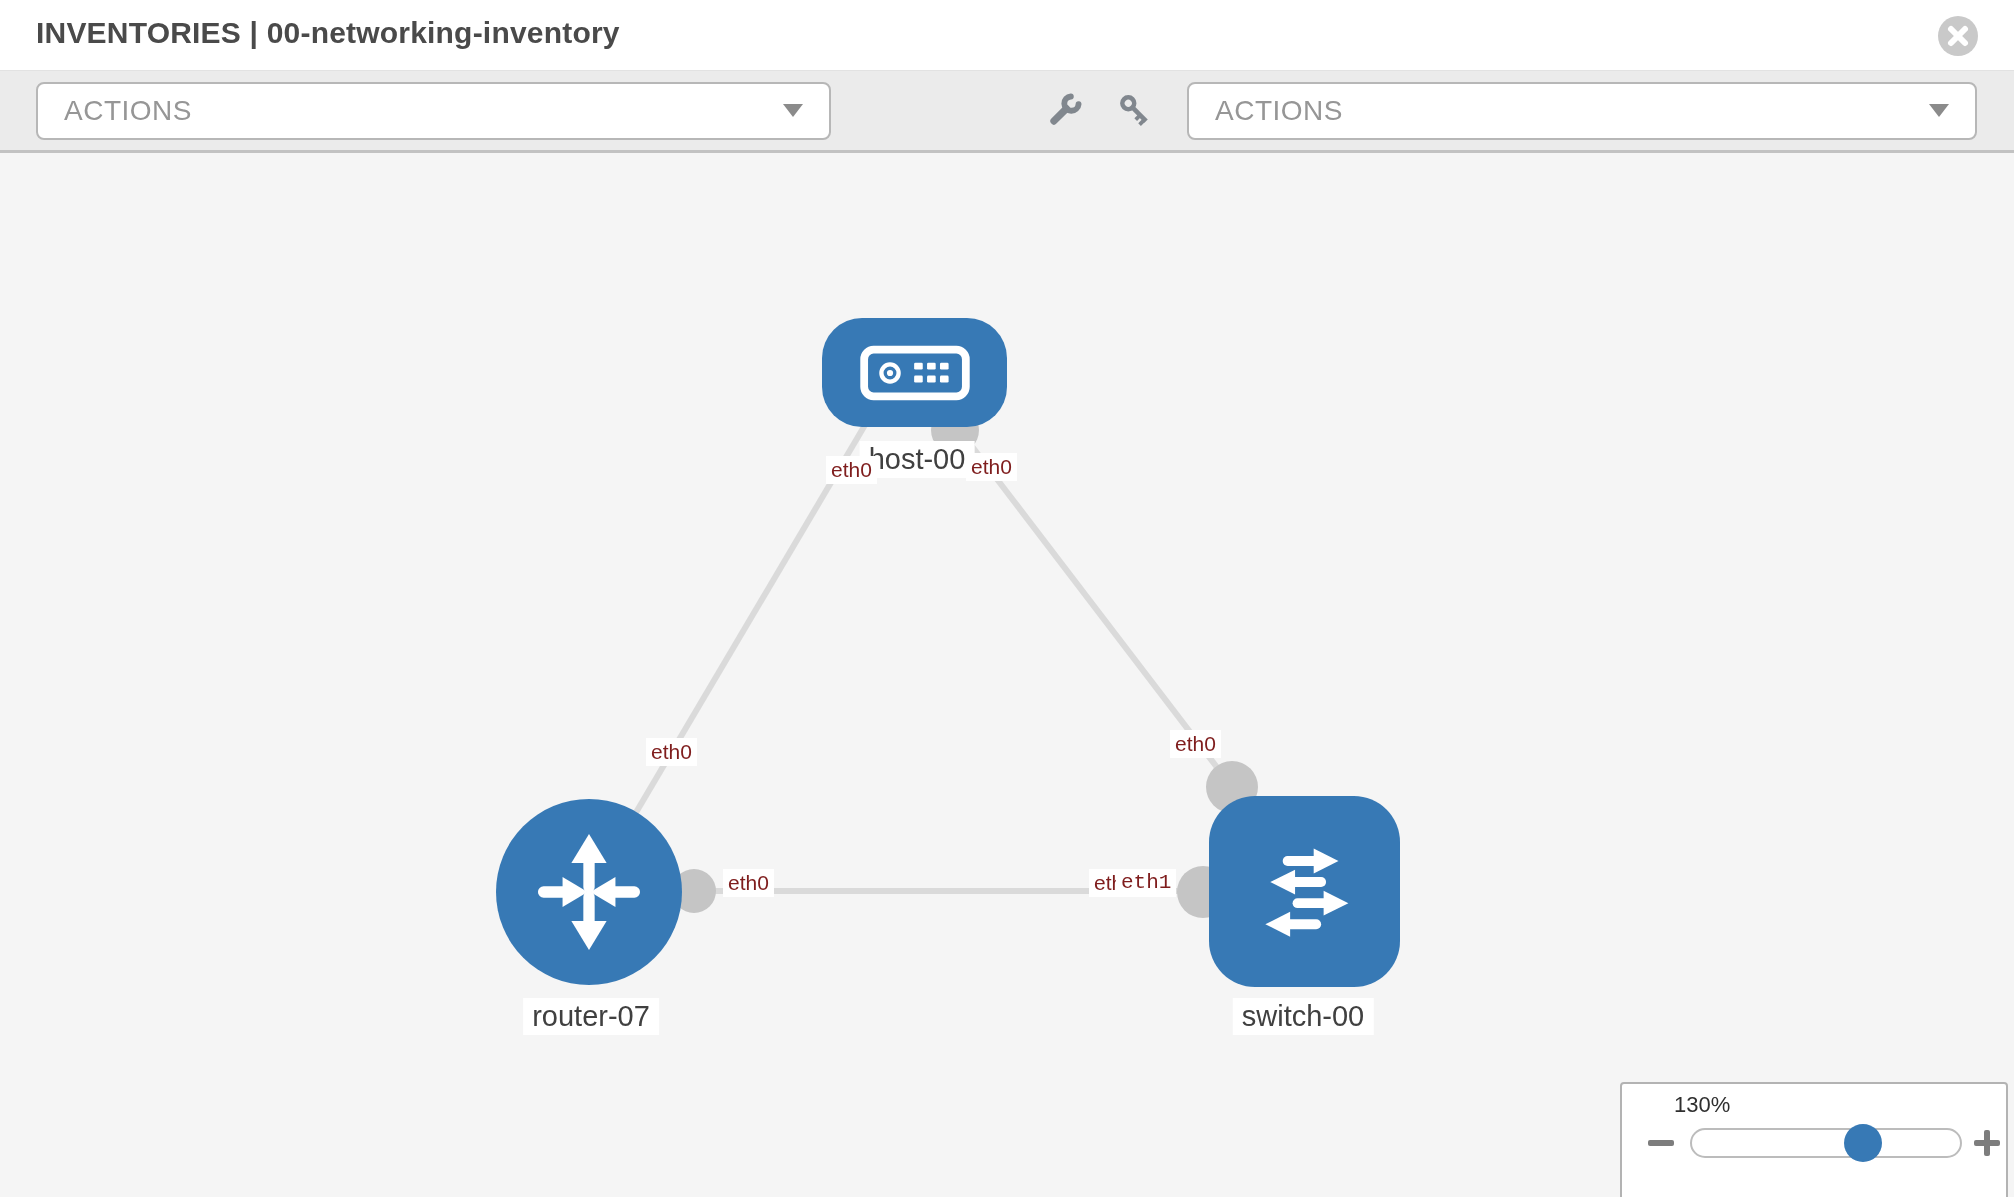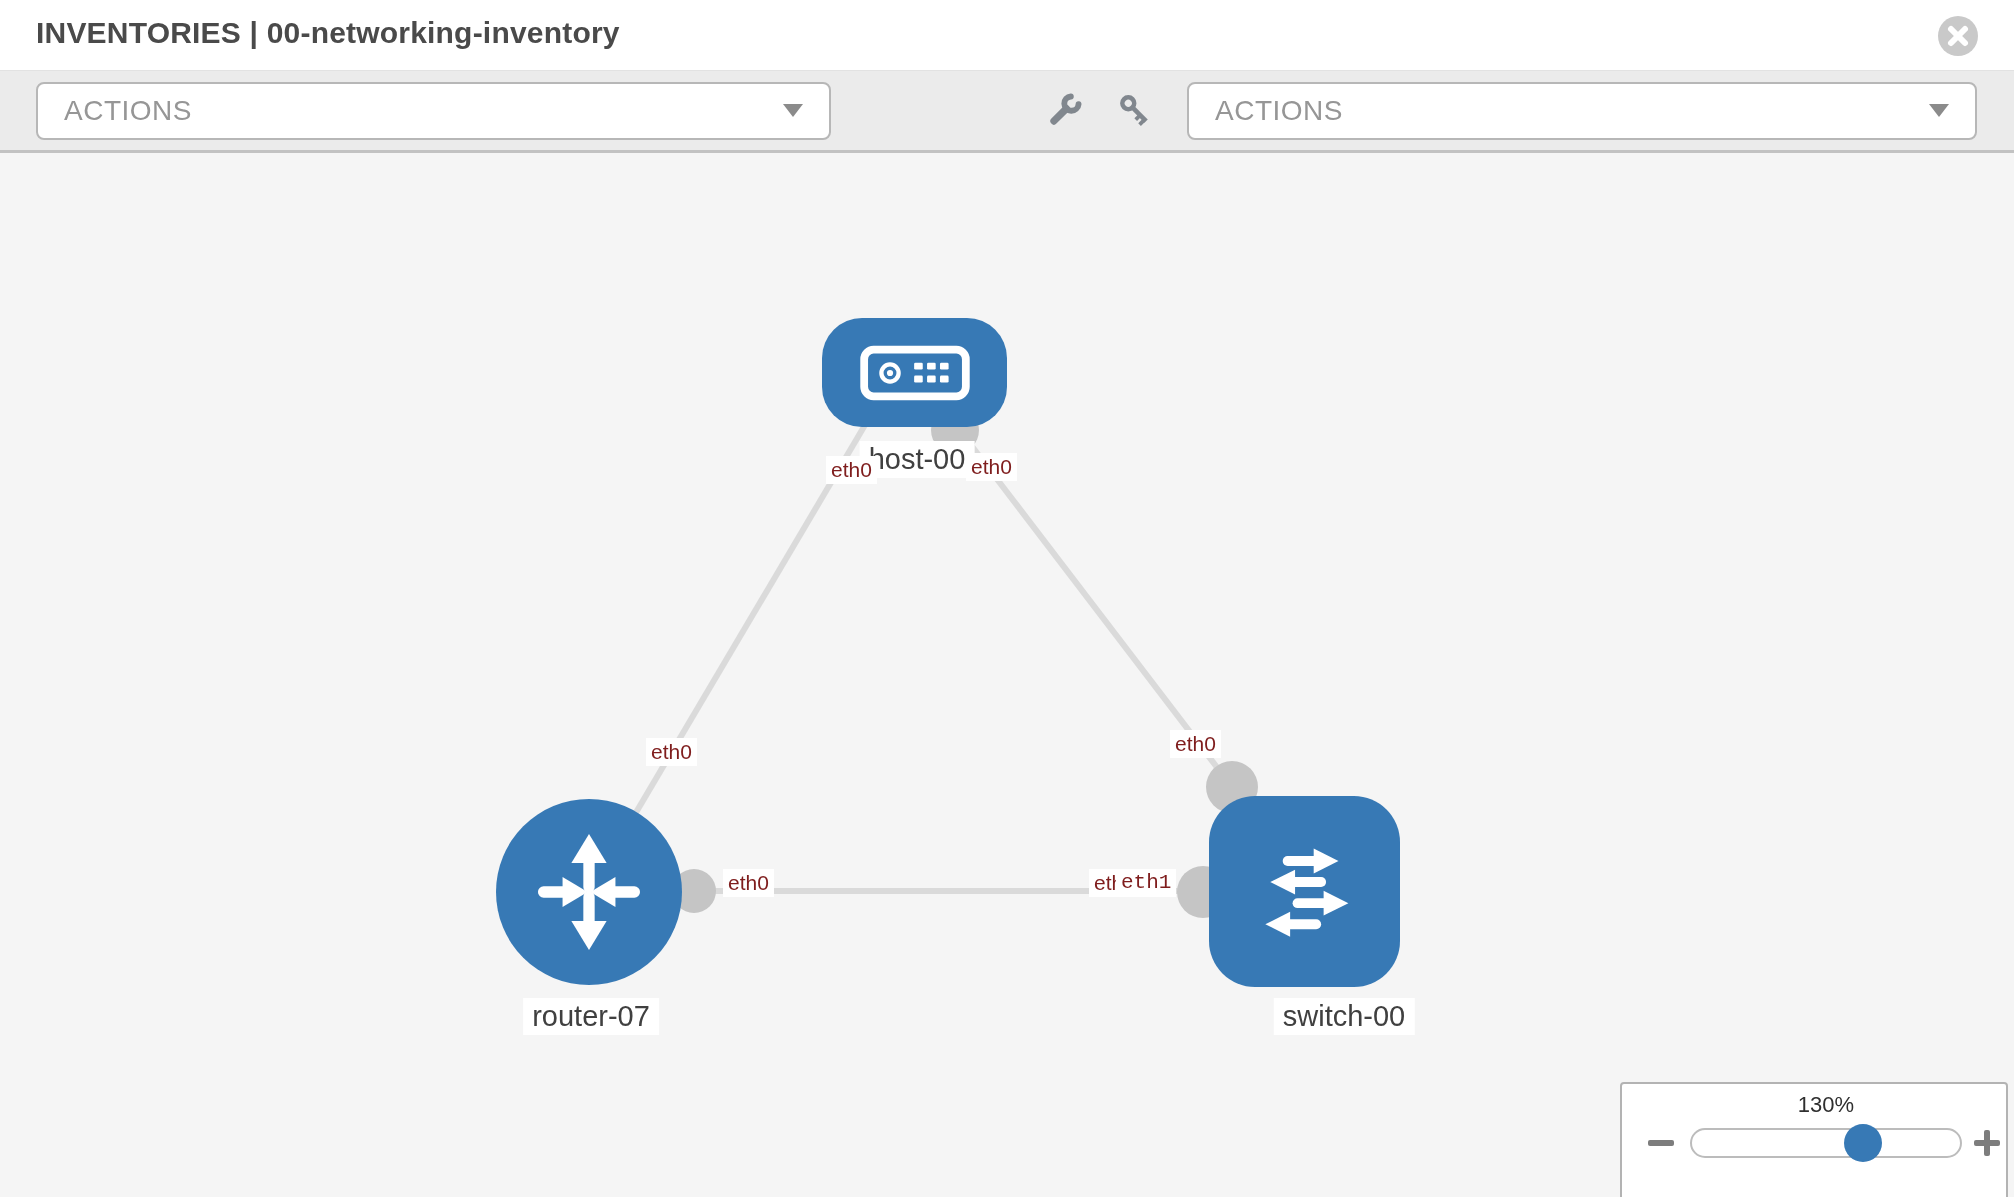--- a/index.html
+++ b/index.html
@@ -65,22 +65,22 @@
     position: absolute; z-index: 3; background: #fff; color: #7f1d1d;
     font-size: 21px; padding: 2px 5px; white-space: nowrap; line-height: 1.15;
   }
   .iface-front { z-index: 4; font-family: Liberation Mono, monospace; }
 
   
   .zoom-panel {
     position: absolute; left: 1620px; top: 929px; width: 388px; height: 121px;
     background: #fff; border: 2px solid #b3b3b3; border-radius: 4px; z-index: 5;
   }
-  .zoom-level { position: absolute; left: 68px; top: 8px; width: 272px;
-                text-align: center; font-size: 22px; color: #2f2f2f; }
+  .zoom-level { position: absolute; left: 52px; top: 8px; width: 272px;
+                text-align: left; font-size: 22px; color: #2f2f2f; }
   .zoom-minus { position: absolute; left: 24px; top: 51px; cursor: pointer; }
   .zoom-plus  { position: absolute; left: 350px; top: 44px; cursor: pointer; }
   .zoom-track {
     position: absolute; left: 68px; top: 44px; width: 272px; height: 30px;
     background: #fff; border: 2px solid #bcbcbc; border-radius: 16px; cursor: pointer;
   }
   .zoom-thumb {
     position: absolute; left: 152px; top: -6px; width: 38px; height: 38px;
     border-radius: 50%; background: #3779b5; cursor: grab;
   }
@@ -188,21 +188,21 @@
           <polygon points="77,25 57,15 57,35"></polygon>
           <polygon points="22,42 42,32 42,52"></polygon>
           <polygon points="85,59 65,49 65,69"></polygon>
           <polygon points="18,76 38,66 38,86"></polygon>
         </g>
       </svg>
     </div>
 
     <div class="node-label" style="left:917px; top:288px;">host-00</div>
     <div class="node-label" style="left:591px; top:845px;">router-07</div>
-    <div class="node-label" style="left:1344px; top:845px;">switch-00</div>
+    <div class="node-label" style="left:1303px; top:845px;">switch-00</div>
 
     <div class="iface-label" style="left:826px; top:303px;">eth0</div>
     <div class="iface-label" style="left:966px; top:300px;">eth0</div>
     <div class="iface-label" style="left:646px; top:585px;">eth0</div>
     <div class="iface-label" style="left:1170px; top:577px;">eth0</div>
     <div class="iface-label" style="left:723px; top:716px;">eth0</div>
     <div class="iface-label" style="left:1089px; top:716px;">eth0</div>
     <div class="iface-label iface-front" style="left:1116px; top:716px;">eth1</div>
 
     <div class="zoom-panel">

